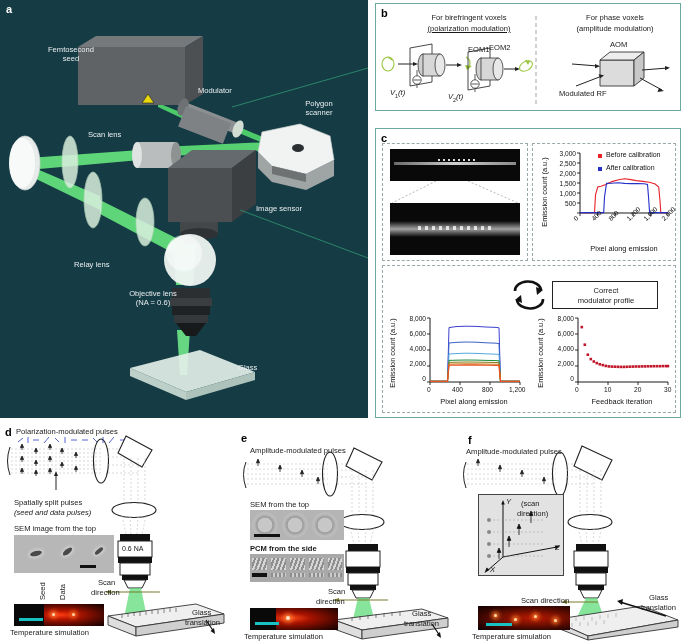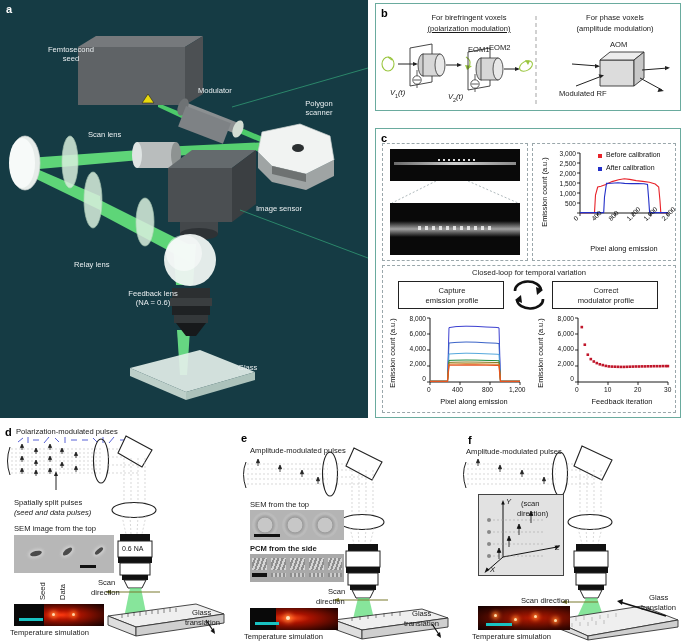--- a/index.html
+++ b/index.html
@@ -144,21 +144,21 @@
     </div>
     <div class="lbl" style="left:198px; top:86px;">Modulator</div>
     <div class="lbl" style="left:288px; top:99px; width:62px;">
       <span>Polygon</span><br>
       <span>scanner</span>
     </div>
     <div class="lbl" style="left:88px; top:130px;">Scan lens</div>
     <div class="lbl" style="left:74px; top:219px;margin-top:41px;">Relay lens</div>
     <div class="lbl" style="left:256px; top:204px;">Image sensor</div>
     <div class="lbl" style="left:118px; top:289px; width:70px;">
-      <span>Feedback lens</span><br>
+      <span>Objective lens</span><br>
       <span>(NA = 0.6)</span>
     </div>
     <div class="lbl" style="left:238px; top:363px;">Glass</div>
   </div>
 
   <div class="gpanel" id="panelB" style="left:375px; top:3px; width:306px; height:108px;">
     <div class="panel-letter" style="left:5px; top:3px;">b</div>
 
     <div class="txt c" style="left:18px; top:9px; width:150px;">For birefringent voxels</div>
     <div class="txt c" style="left:18px; top:20px; width:150px;text-decoration:underline;">(polarization modulation)</div>
@@ -298,26 +298,21 @@
       <div class="ticklbl" style="left:71.2px;top:71px; transform:rotate(-45deg); transform-origin:0 0;">800</div>
       <div class="ticklbl" style="left:88.8px;top:71px; transform:rotate(-45deg); transform-origin:0 0;">1,200</div>
       <div class="ticklbl" style="left:106.4px;top:71px; transform:rotate(-45deg); transform-origin:0 0;">1,600</div>
       <div class="ticklbl" style="left:124px; top:71px; transform:rotate(-45deg); transform-origin:0 0;">2,000</div>
 
       <div class="axistitle" style="left:40px; top:98px; width:96px; text-align:center;">Pixel along emission</div>
     </div>
 
     <div class="dashbox" style="left:6px; top:136px; width:294px; height:148px;"></div>
 
-    <div class="txt c" style="left:6px; top:139px; width:294px;">Closed-loop for temporal variation</div>
-
-    <div style="position:absolute;left:22px;top:152px;width:106px;height:28px;border:1px solid #222;">
-      <div class="txt c" style="left:0; top:4px; width:106px;">Capture</div>
-      <div class="txt c" style="left:0; top:14px; width:106px;">emission profile</div>
-    </div>
+
 
     <svg width="40" height="34" style="position:absolute;left:133px;top:149px;">
       <path d="M6 13 a13 9 0 0 1 26 -1" fill="none" stroke="#111" stroke-width="2.6"></path>
       <polygon points="34,12 27,9 28,17" fill="#111"></polygon>
       <path d="M34 21 a13 9 0 0 1 -26 1" fill="none" stroke="#111" stroke-width="2.6"></path>
       <polygon points="6,22 13,25 12,17" fill="#111"></polygon>
     </svg>
 
     <div style="position:absolute;left:176px;top:152px;width:106px;height:28px;border:1px solid #222;">
       <div class="txt c" style="left:0; top:4px; width:106px;">Correct</div>

